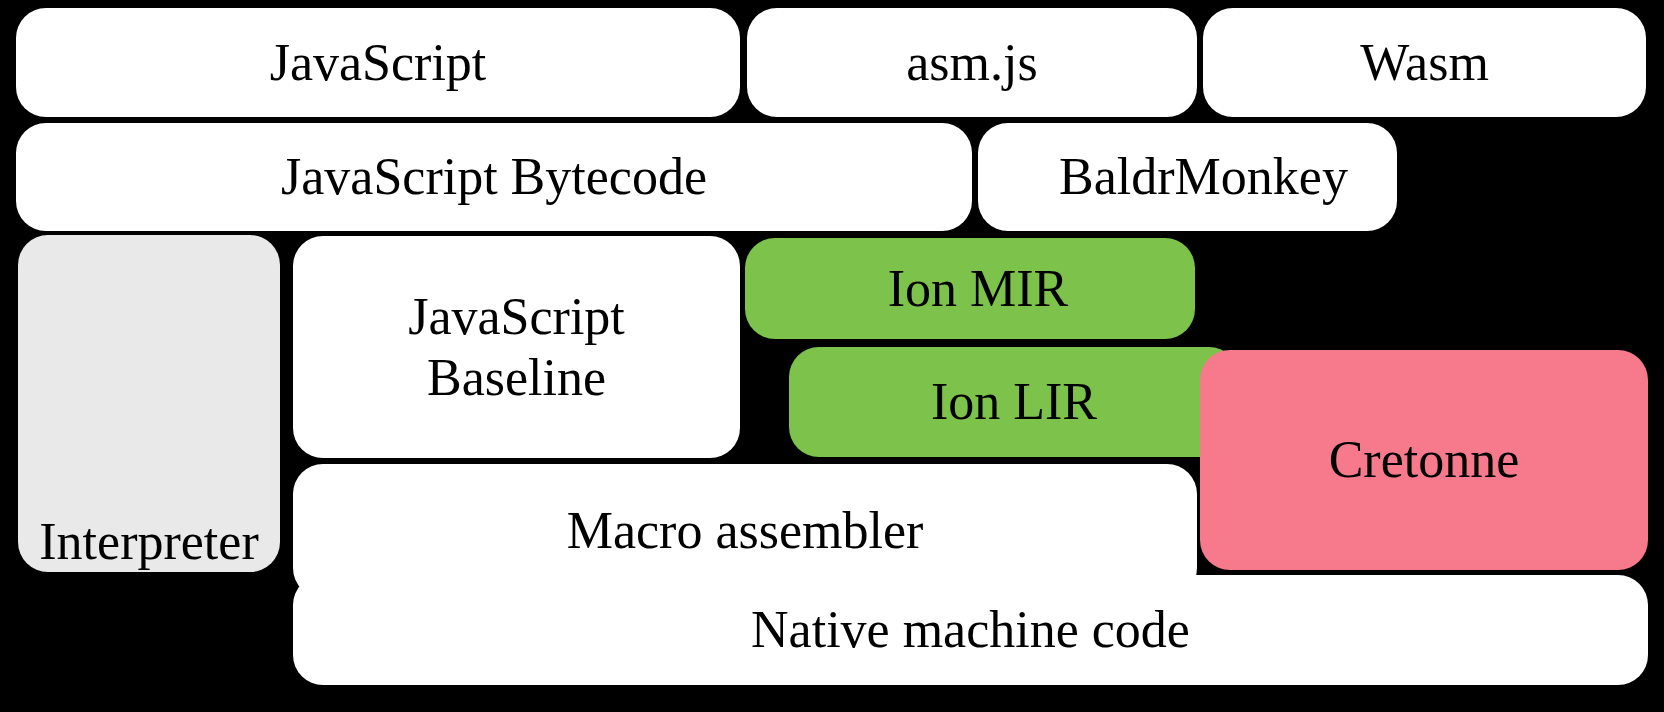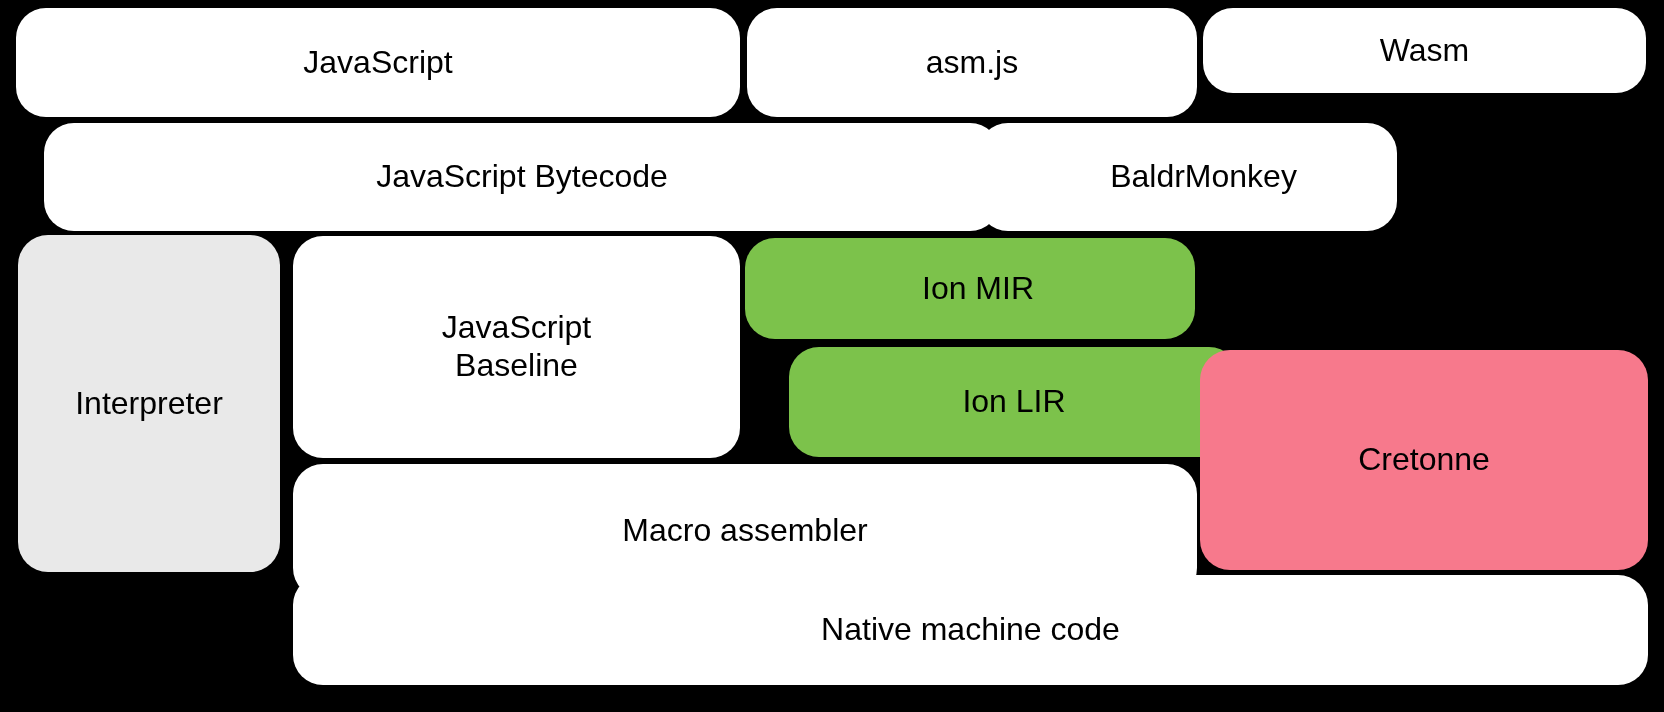--- a/index.html
+++ b/index.html
@@ -19,34 +19,35 @@
     position: absolute;
     border-radius: 30px;
     display: flex;
     align-items: center;
     justify-content: center;
     text-align: center;
     box-sizing: border-box;
   }
   .node .label {
     color: var(--text, #000);
-    font-size: 32px;
+    font-size: 52px;
     line-height: 1.18;
     white-space: pre-line;
+    font-family: Liberation Serif, serif;
   }
   .white { background: var(--box_white, #fff); }
-  .gray  { background: var(--box_gray, #e9e9e9); }
+  .gray  { background: var(--box_gray, #e9e9e9); align-items: flex-end; }
   .green { background: var(--box_green, #7cc24b); }
   .pink  { background: var(--box_pink, #f7798c); }
 
   
   #node-javascript   { left: 16px;   top: 8px;   width: 724px;  height: 109px; }
   #node-asmjs        { left: 747px;  top: 8px;   width: 450px;  height: 109px; }
-  #node-wasm         { left: 1203px; top: 8px;   width: 443px;  height: 85px; }
-  #node-bytecode     { left: 16px;   top: 123px; width: 956px;  height: 108px; margin-left: 28px; }
+  #node-wasm         { left: 1203px; top: 8px;   width: 443px;  height: 109px; }
+  #node-bytecode     { left: 16px;   top: 123px; width: 956px;  height: 108px; }
   #node-baldrmonkey  { left: 978px;  top: 123px; width: 419px;  height: 108px; padding-left: 32px; }
   #node-interpreter  { left: 18px;   top: 235px; width: 262px;  height: 337px; }
   #node-baseline     { left: 293px;  top: 236px; width: 447px;  height: 222px; }
   #node-ion-mir      { left: 745px;  top: 238px; width: 450px;  height: 101px; padding-left: 16px; }
   #node-ion-lir      { left: 745px;  top: 347px; width: 450px;  height: 110px; margin-left: 44px; }
   #node-cretonne     { left: 1200px; top: 350px; width: 448px;  height: 220px; }
   #node-macro-asm    { left: 293px;  top: 464px; width: 904px;  height: 134px; }
   #node-native-code  { left: 293px;  top: 575px; width: 1355px; height: 110px; }
 </style>
 </head>

